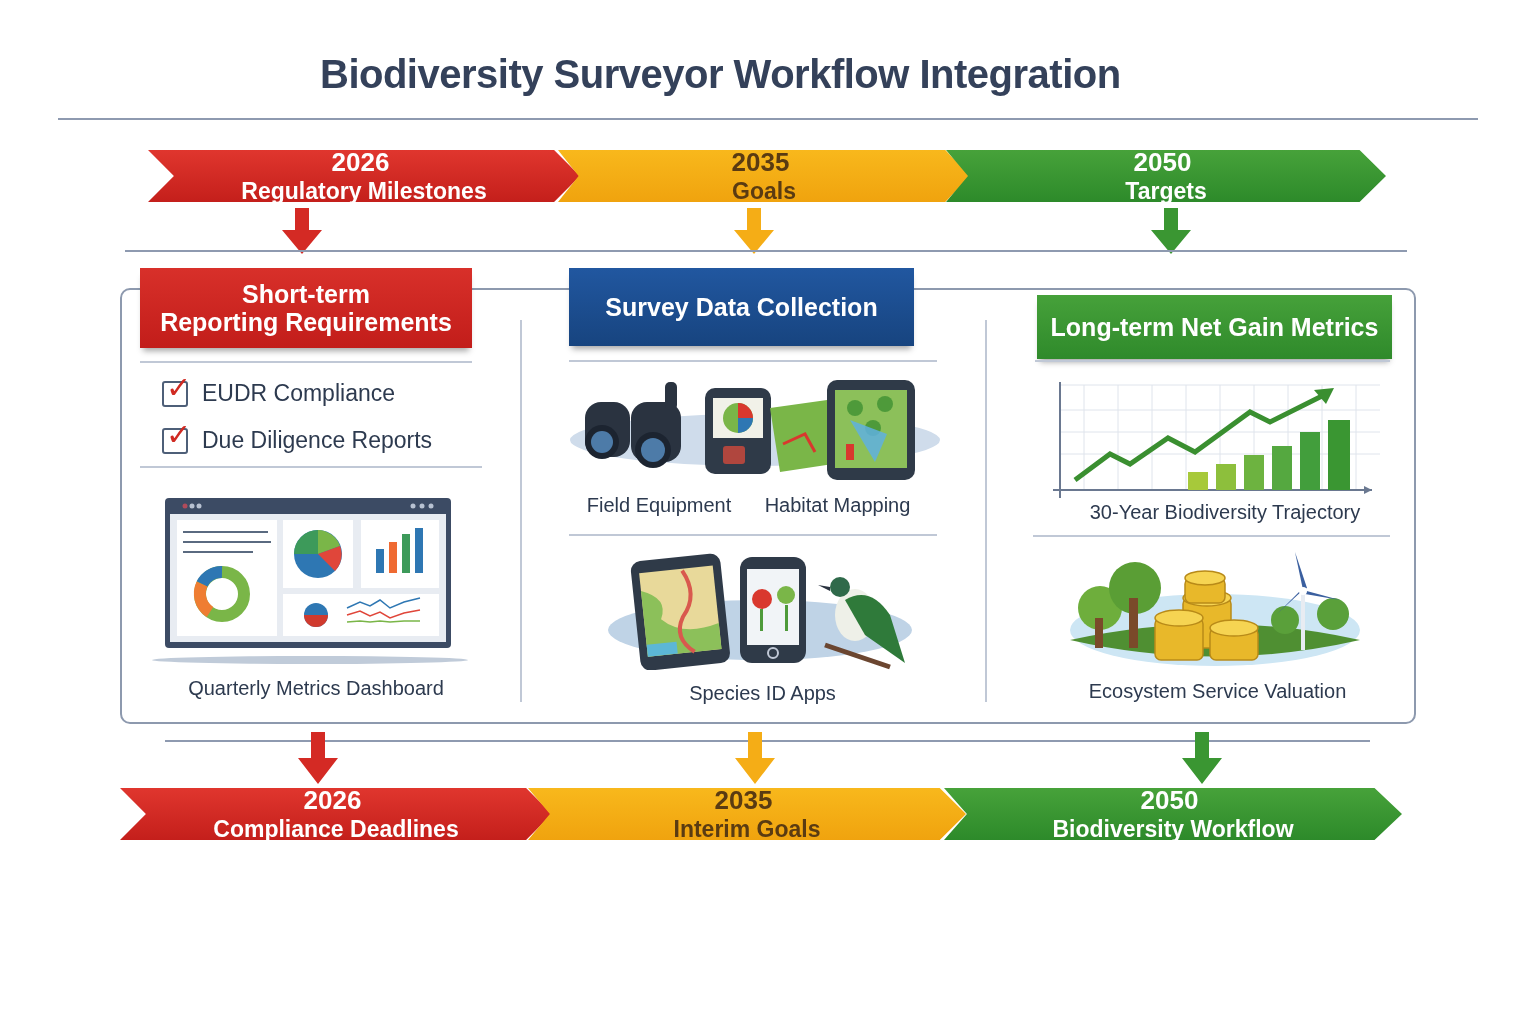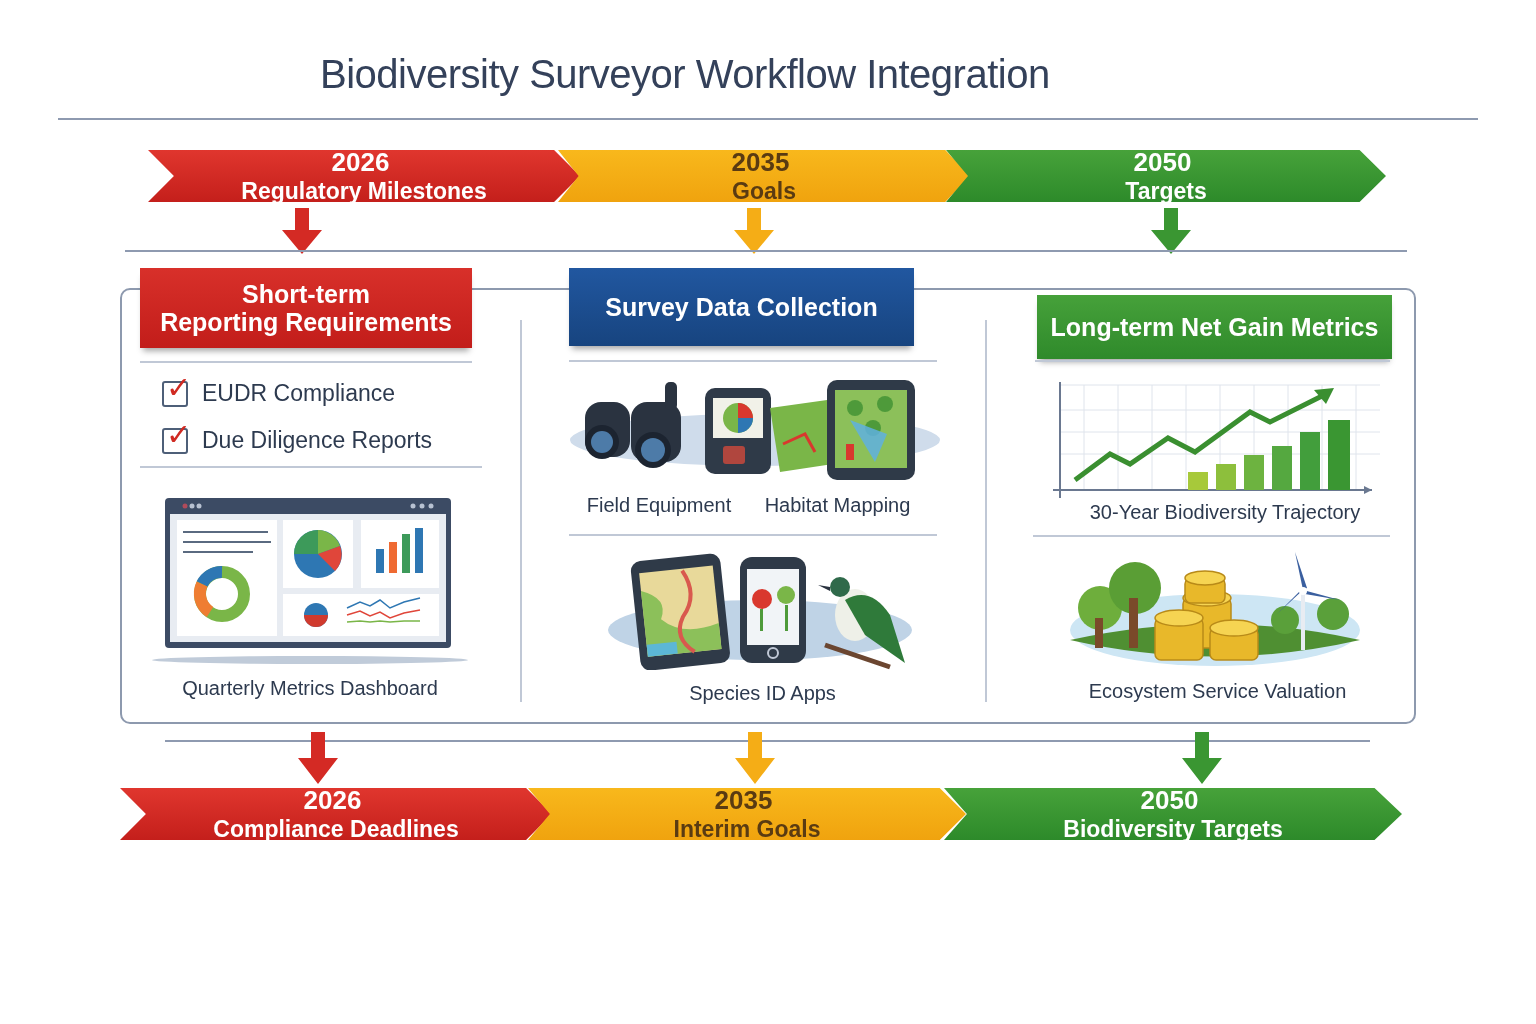--- a/index.html
+++ b/index.html
@@ -1,18 +1,18 @@
 <!DOCTYPE html>
 <html><head>
 <meta charset="utf-8">
 <style>
   * { box-sizing: border-box; margin: 0; padding: 0; }
   body { width: 1536px; height: 1024px; background: #ffffff; font-family: "Liberation Sans", "DejaVu Sans", sans-serif; position: relative; overflow: hidden; color: #2d3a4f; }
   .abs { position: absolute; }
-  .title { left: 320px; top: 52px; font-size: 40px; font-weight: normal; color: #34415a; letter-spacing: -0.5px; }
+  .title { left: 320px; top: 52px; font-size: 40px; font-weight: bold; color: #34415a; letter-spacing: -0.5px; }
   .hline { height: 2px; background: #8e9ab0; }
   .chev { position: absolute; height: 52px; display: flex; align-items: center; justify-content: center; font-size: 23px; font-weight: bold; color: #fff; flex-direction: column; }
   .chev .yr { font-size: 26px; margin-right: 7px; }
   .chev.red { background: linear-gradient(#e0362e, #c41f1b); }
   .chev.yel { background: linear-gradient(#f8b81c, #f0a30e); color: #5a3b12; }
   .chev.grn { background: linear-gradient(#47a23a, #2d8a2a); }
   .arrow-down { position: absolute; width: 40px; height: 46px; }
   .panel { left: 120px; top: 288px; width: 1296px; height: 436px; border: 2px solid #8d99ae; border-radius: 10px; }
   .banner { position: absolute; display: flex; align-items: center; justify-content: center; text-align: center; color: #fff; font-weight: bold; font-size: 25px; line-height: 28px; box-shadow: 0 6px 6px -3px rgba(0,0,0,0.35); }
   .banner.red { background: linear-gradient(#d8302a, #c21d1a); }
@@ -105,21 +105,21 @@
     <rect x="252" y="40" width="8" height="39" fill="#3d9a5a"></rect>
     <rect x="265" y="34" width="8" height="45" fill="#2e77b3"></rect>
   <rect x="133" y="100" width="156" height="42" fill="#fff"></rect>
   <circle cx="166" cy="121" r="12" fill="#2e77b3"></circle>
     <path d="M154 121 A12 12 0 0 0 178 121 Z" fill="#d03a2e"></path>
   <polyline points="197,114 210,108 220,112 230,106 240,114 254,108 270,104" fill="none" stroke="#2e77b3" stroke-width="1.5"></polyline>
   <polyline points="197,121 210,117 220,122 230,118 240,124 254,119 270,116" fill="none" stroke="#e0463a" stroke-width="1.5"></polyline>
   <polyline points="197,128 210,127 220,128 230,127 240,128 254,127 270,127" fill="none" stroke="#7ab648" stroke-width="1.5"></polyline>
   <ellipse cx="160" cy="166" rx="158" ry="4" fill="#c0cbd9"></ellipse>
 </svg>
-<div class="label" style="left:144px; top:677px; width:332px;">Quarterly Metrics Dashboard</div>
+<div class="label" style="left:150px; top:677px; width:332px;">Quarterly Metrics Dashboard</div>
 
 <div class="banner blue" style="left:569px; top:268px; width:345px; height:78px;">Survey Data Collection</div>
 <div class="sep" style="left:569px; top:360px; width:368px;"></div>
 
 <svg class="abs" style="left:565px; top:374px;" width="380" height="110" viewBox="0 0 380 110">
   <ellipse cx="190" cy="66" rx="185" ry="26" fill="#cfdceb"></ellipse>
   <rect x="20" y="28" width="45" height="55" rx="16" fill="#2a3340"></rect>
   <rect x="66" y="28" width="50" height="60" rx="16" fill="#2a3340"></rect>
   <rect x="100" y="8" width="12" height="28" rx="5" fill="#2a3340"></rect>
   <circle cx="37" cy="68" r="17" fill="#1c2430"></circle>
@@ -245,14 +245,14 @@
 <div class="chev red" style="left:120px; top:788px; width:432px; clip-path: polygon(0 0, 94% 0, 100% 50%, 94% 100%, 0 100%, 6% 50%);">
   <span class="yr">2026</span>
   <span>Compliance Deadlines</span>
 </div>
 <div class="chev yel" style="left:528px; top:788px; width:438px; clip-path: polygon(0 0, 94% 0, 100% 50%, 94% 100%, 0 100%, 5% 50%);">
   <span class="yr">2035</span>
   <span>Interim Goals</span>
 </div>
 <div class="chev grn" style="left:944px; top:788px; width:458px; clip-path: polygon(0 0, 94% 0, 100% 50%, 94% 100%, 0 100%, 5% 50%);">
   <span class="yr">2050</span>
-  <span>Biodiversity Targets</span>
+  <span>Biodiversity Workflow</span>
 </div>
 
 </body></html>

